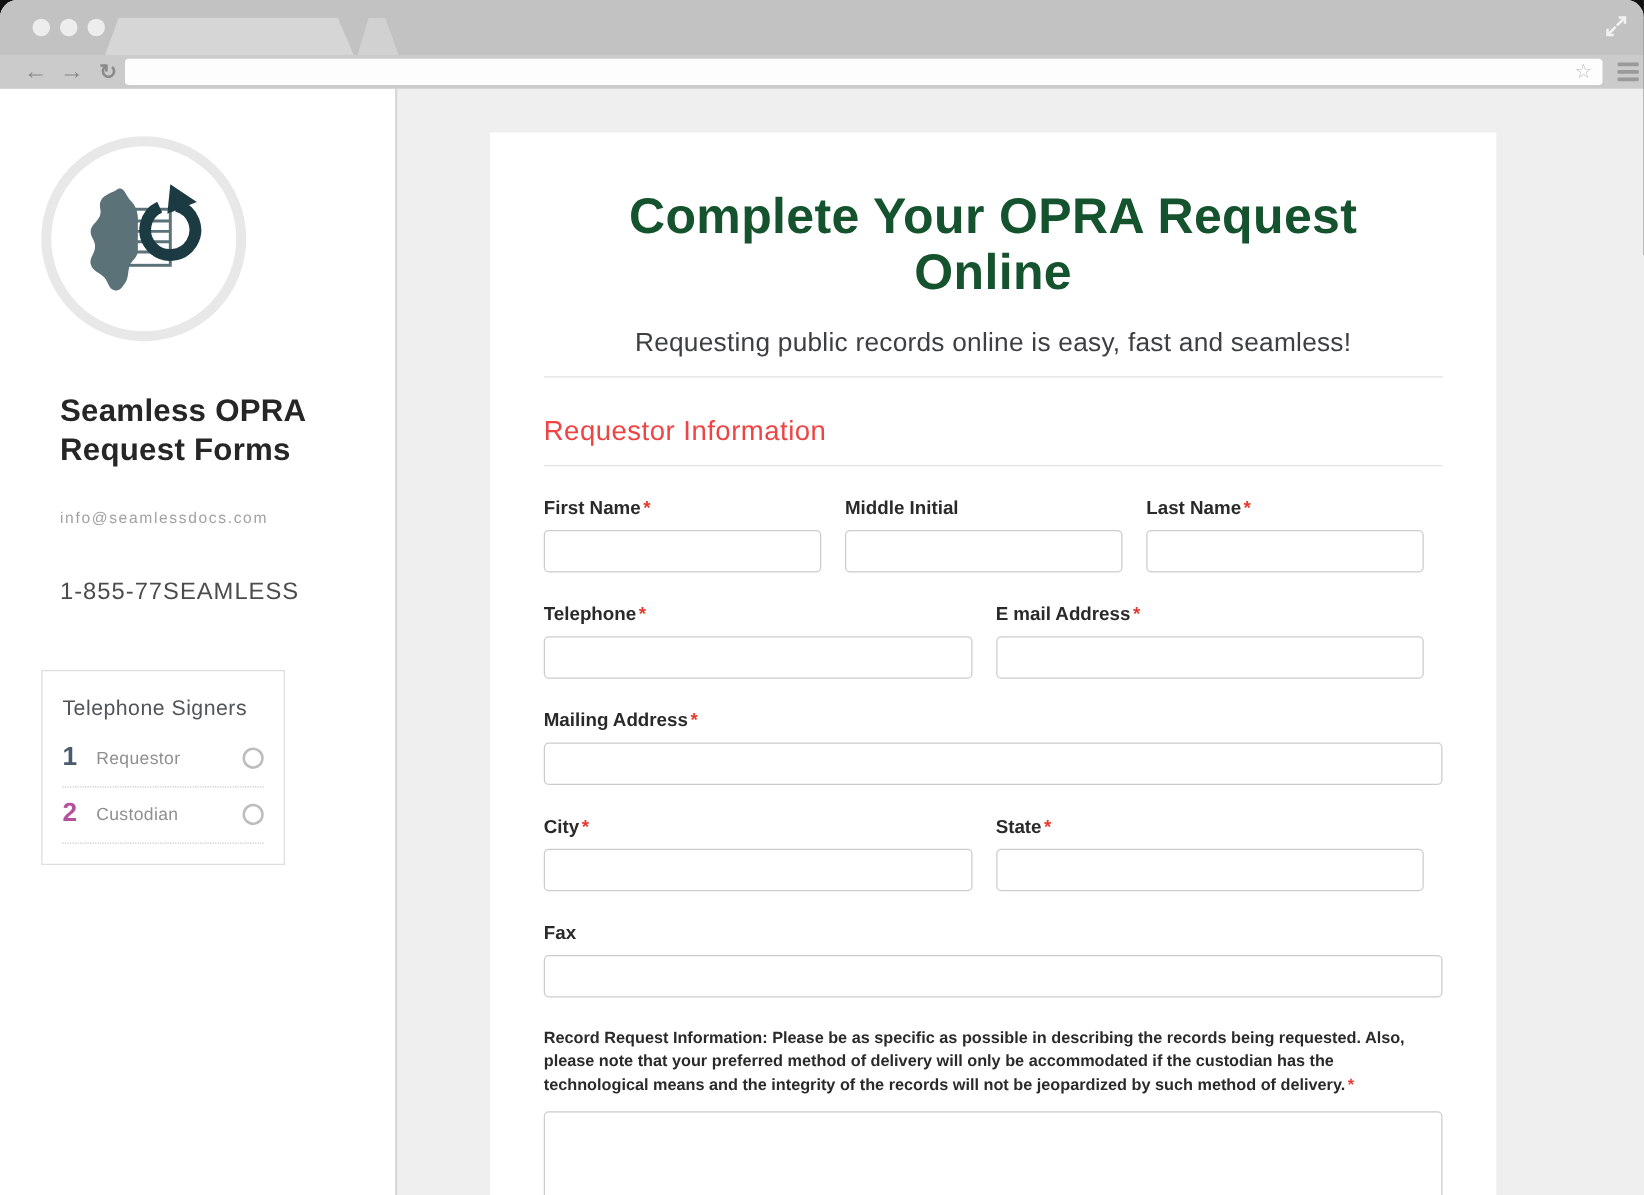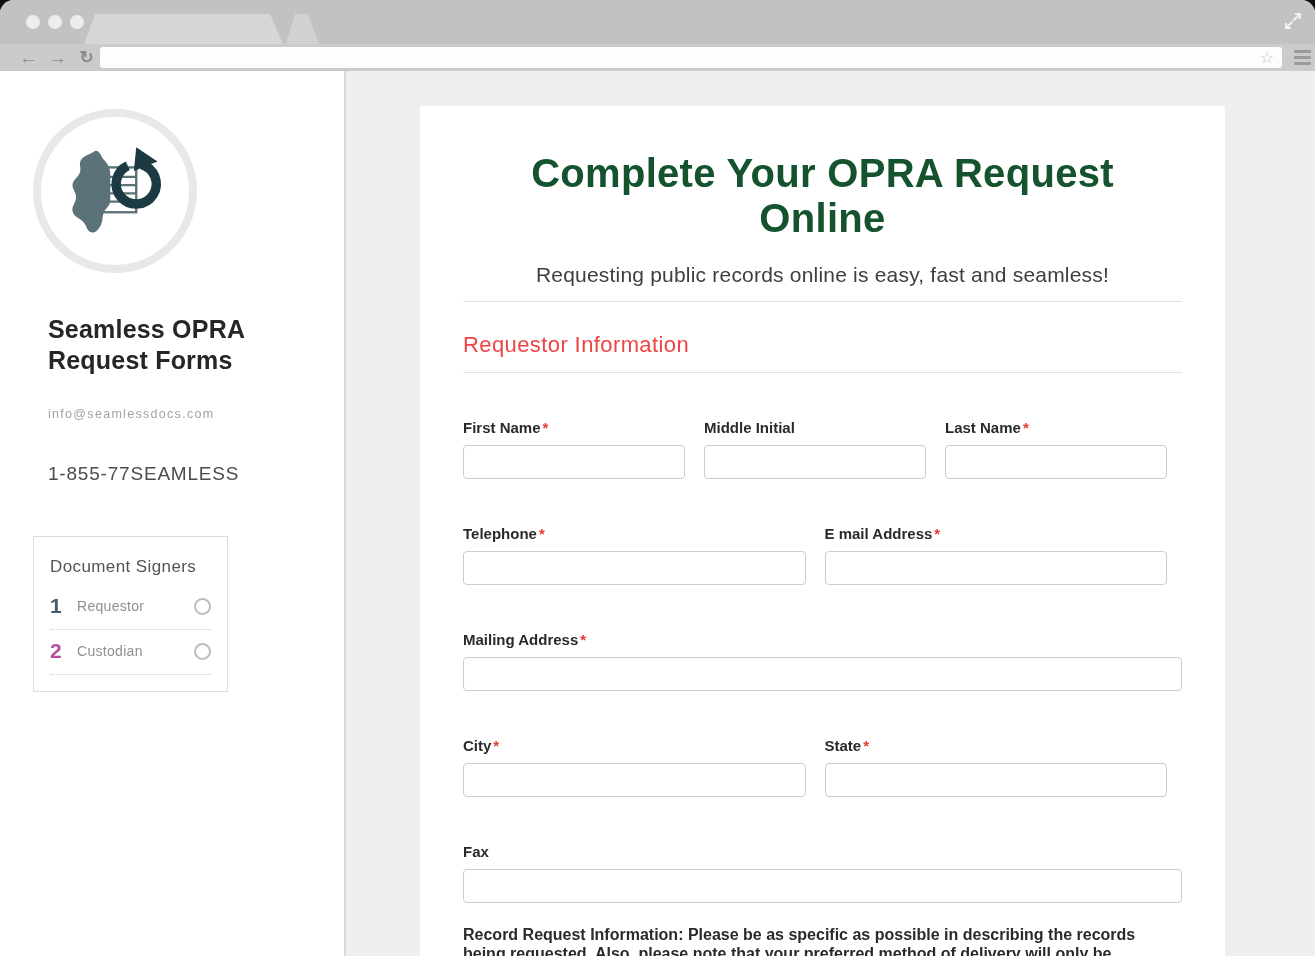--- a/index.html
+++ b/index.html
@@ -30,21 +30,21 @@
   .address-input { flex:1; border:none; outline:none; background:transparent; height:100%;
                    padding:0 10px; font-size:13px; color:#444; }
   .star-ico { color:#c2c2c2; font-size:16px; padding-right:8px; cursor:pointer; line-height:21px; }
   .menu-btn { position:absolute; right:4px; top:6px; width:17px; height:15px; cursor:pointer;
               display:flex; flex-direction:column; justify-content:space-between; }
   .menu-btn span { display:block; height:3px; background:#9a9a9a; border-radius:1px; }
 
   
   .main { flex:1; display:flex; background:#efefef; overflow:hidden; }
 
-  .sidebar { width:346px; background:#fff; border-right:2px solid #d8d8d8; flex:0 0 auto; }
+  .sidebar { width:318px; background:#fff; border-right:2px solid #d8d8d8; flex:0 0 auto; }
   .logo { width:164px; height:164px; border:8px solid #e8e8e8; border-radius:50%;
           margin:38px 0 0 33px; background:#fff; display:flex; align-items:center; justify-content:center; }
   .logo svg { width:118px; height:118px; }
   .org-name { margin:41px 48px 0; font-size:25px; line-height:31px; font-weight:700;
               color:#262626; letter-spacing:0.2px; }
   .org-email { margin:31px 48px 0; font-size:12.5px; color:#a2a2a2; letter-spacing:1.3px; }
   .org-phone { margin:42px 48px 0; font-size:19px; color:#4c4c4c; letter-spacing:0.8px; }
 
   .signers-box { margin:51px 0 0 33px; width:195px; border:1px solid #dddddd; padding:20px 16px 16px; }
   .signers-title { font-size:17px; color:#50555a; letter-spacing:0.4px; margin-bottom:8px; }
@@ -57,28 +57,28 @@
            background:#fff; cursor:pointer; }
 
   .content { flex:1; overflow:hidden; }
   .card { margin:35px 0 0 74px; width:805px; min-height:851px; background:#fff; padding:45px 43px 40px; }
 
   .card-title { font-size:40px; font-weight:700; color:#14532d; text-align:center; letter-spacing:0.3px; }
   .card-subtitle { margin-top:22px; font-size:21px; color:#3d4043; text-align:center; letter-spacing:0.2px; }
   .rule { border:none; border-top:1px solid #e2e2e2; margin-top:14px; }
   .section-title { margin-top:30px; font-size:22px; font-weight:400; color:#ef4444; letter-spacing:0.4px; }
 
-  .row { display:flex; gap:19px; margin-top:46px; }
+  .row { display:flex; gap:19px; margin-top:25px; }
   .row.inset { padding-right:15px; }
   .field { flex:1; }
   .field label { display:block; font-size:15px; font-weight:700; color:#2a2a2a; margin-bottom:9px; }
   .req { color:#e8392e; font-weight:700; margin-left:2px; }
   .field input { width:100%; height:34px; border:1px solid #cccccc; border-radius:4px; background:#fff;
                  outline:none; padding:0 9px; font-size:15px; color:#333; }
-  .para-label { margin-top:22px; font-size:16px; font-weight:700; line-height:19px; color:#2a2a2a; }
+  .para-label { margin-top:22px; font-size:13px; font-weight:700; line-height:19px; color:#2a2a2a; }
   .big-textarea { display:block; margin-top:12px; width:100%; height:135px; border:1px solid #cccccc;
                   border-radius:4px; background:#fff; outline:none; resize:none; padding:8px 9px;
                   font-size:15px; color:#333; font-family:"Liberation Sans", sans-serif; }
 </style>
 </head>
 <body>
 
 <div class="window">
 
   <div class="titlebar">
@@ -138,21 +138,21 @@
       </div>
 
       <div class="org-name">
         <div>Seamless OPRA</div>
         <div>Request Forms</div>
       </div>
       <div class="org-email">info@seamlessdocs.com</div>
       <div class="org-phone">1-855-77SEAMLESS</div>
 
       <div class="signers-box">
-        <div class="signers-title">Document Signers</div>
+        <div class="signers-title">Telephone Signers</div>
         <div class="signer-row">
           <div class="signer-num n1">1</div>
           <div class="signer-label">Requestor</div>
           <div class="radio"></div>
         </div>
         <div class="signer-row">
           <div class="signer-num n2">2</div>
           <div class="signer-label">Custodian</div>
           <div class="radio"></div>
         </div>

